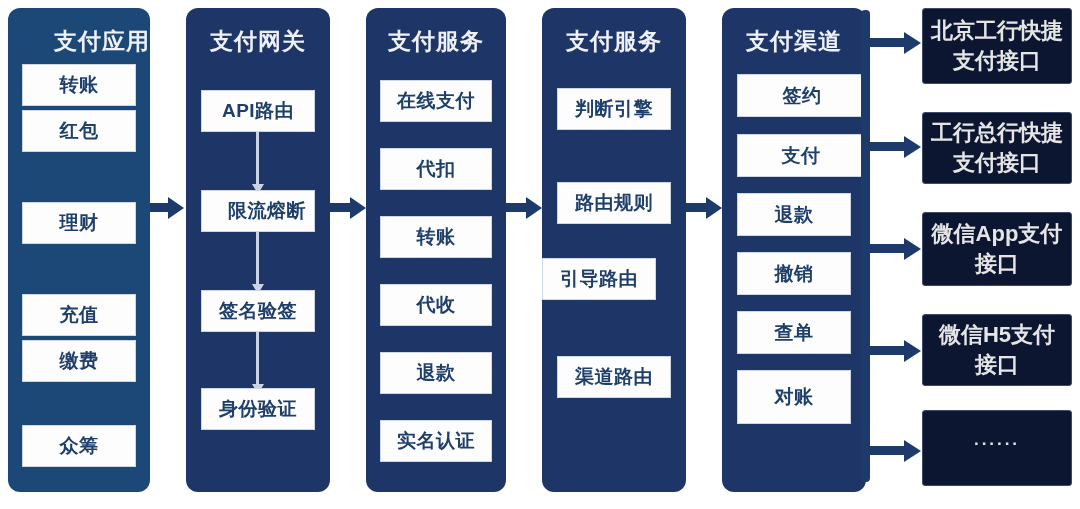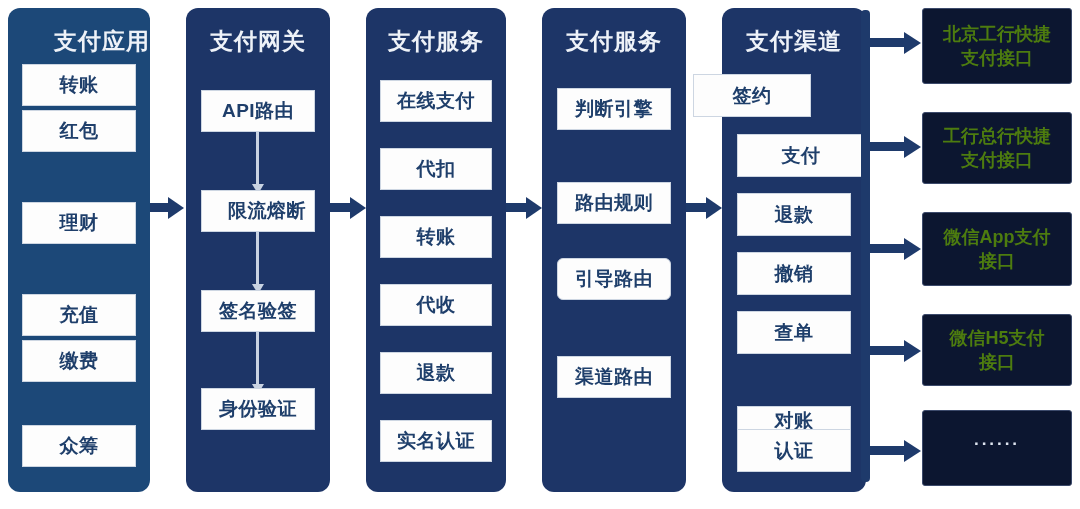--- a/index.html
+++ b/index.html
@@ -117,22 +117,22 @@
   .endpoint {
     position: absolute;
     background: #0c1630;
     border: 1px solid #3c4a6b;
     border-radius: 3px;
     box-sizing: border-box;
     display: flex;
     align-items: center;
     justify-content: center;
     text-align: center;
-    color: #4d7c0f;
-    font-size: 18px;
+    color: #e5e5e5;
+    font-size: 22px;
     font-weight: 700;
     line-height: 1.35;
     padding: 0 6px;
   }
   .endpoint.ellipsis {
     align-items: flex-start;
     padding-top: 22px;
     font-size: 17px;
     letter-spacing: 2px;
     color: #dfe5f0;
@@ -178,35 +178,34 @@
   <div class="cell" style="left:380px; top:352px; width:112px; height:42px;">退款</div>
   <div class="cell" style="left:380px; top:420px; width:112px; height:42px;">实名认证</div>
 
   <div class="h-arrow" style="left:506px; top:203px; width:22px;"></div>
 
   <div class="panel" style="left:542px; top:8px; width:144px; height:484px; background:#1d3567;">
     <div class="panel-title" style="top:18px;">支付服务</div>
   </div>
   <div class="cell" style="left:557px; top:88px; width:114px; height:42px;">判断引擎</div>
   <div class="cell" style="left:557px; top:182px; width:114px; height:42px;">路由规则</div>
-  <div class="cell" style="left:557px; top:258px; width:114px; height:42px;border-radius:6px;">引导路由</div>
+  <div class="cell" style="left:542px; top:258px; width:114px; height:42px;">引导路由</div>
   <div class="cell" style="left:557px; top:356px; width:114px; height:42px;">渠道路由</div>
 
   <div class="h-arrow" style="left:686px; top:203px; width:22px;"></div>
 
   <div class="panel" style="left:722px; top:8px; width:144px; height:484px; background:#1d3567;">
     <div class="panel-title" style="top:18px;">支付渠道</div>
   </div>
-  <div class="cell" style="left:693px; top:74px; width:118px; height:43px;text-align:right;">签约</div>
+  <div class="cell" style="left:737px; top:74px; width:130px; height:43px;text-align:right;">签约</div>
   <div class="cell" style="left:737px; top:134px; width:128px; height:43px;">支付</div>
   <div class="cell" style="left:737px; top:193px; width:114px; height:43px;">退款</div>
   <div class="cell" style="left:737px; top:252px; width:114px; height:43px;">撤销</div>
   <div class="cell" style="left:737px; top:311px; width:114px; height:43px;">查单</div>
-  <div class="cell" style="left:737px; top:370px; width:114px; height:29px;margin-top:36px;">对账</div>
-  <div class="cell" style="left:737px; top:429px; width:114px; height:43px;">认证</div>
+  <div class="cell" style="left:737px; top:370px; width:114px; height:54px;">对账</div>
 
   <div class="trunk" style="left:861px; top:10px; height:472px;"></div>
   <div class="branch" style="left:866px; top:38px; width:40px;"></div>
   <div class="branch" style="left:866px; top:142px; width:40px;"></div>
   <div class="branch" style="left:866px; top:244px; width:40px;"></div>
   <div class="branch" style="left:866px; top:346px; width:40px;"></div>
   <div class="branch" style="left:866px; top:446px; width:40px;"></div>
 
   <div class="endpoint" style="left:922px; top:8px; width:150px; height:76px;">北京工行快捷<br>支付接口</div>
   <div class="endpoint" style="left:922px; top:112px; width:150px; height:72px;">工行总行快捷<br>支付接口</div>

